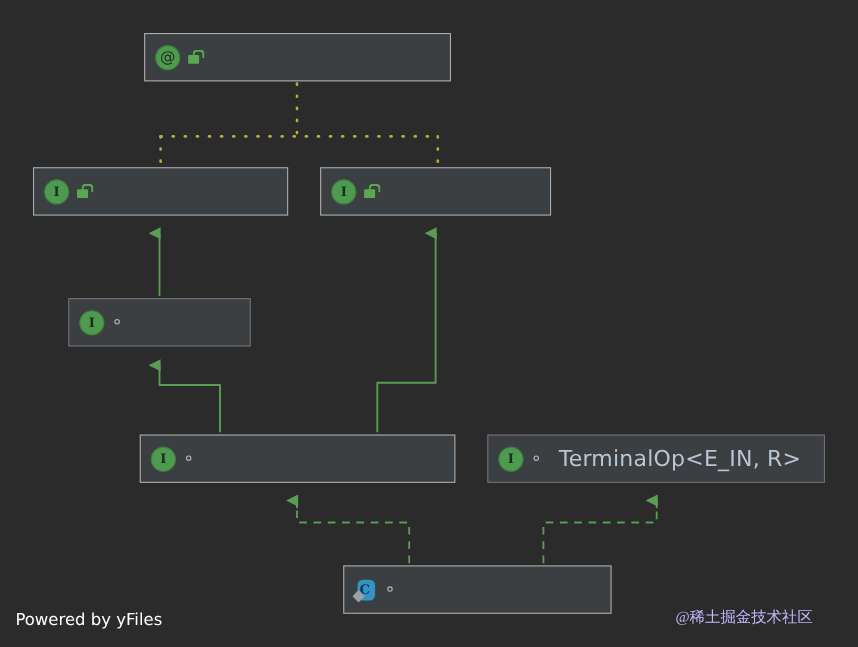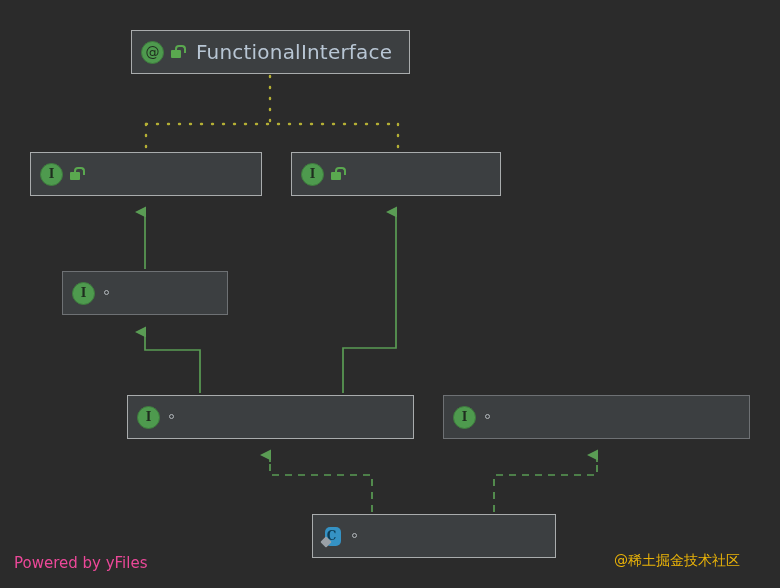--- a/index.html
+++ b/index.html
@@ -125,27 +125,28 @@
     position: absolute;
     left: 2px; top: 5px;
     width: 5px; height: 5px;
     border: 1.4px solid #b4b9bd;
     border-radius: 50%;
     box-sizing: border-box;
   }
   
   .watermark {
     position: absolute;
-    color: #ec4899;
+    color: #ffffff;
     font-size: 15px;
     white-space: nowrap;
   }
   .watermark.right {
-    color: #eab308;
+    color: #c4b5fd;
     font-size: 14px;
+    font-family: Liberation Serif, serif;
   }
 </style>
 </head>
 <body>
 
 <div id="canvas">
 
   <svg id="edge-layer" viewBox="0 0 780 588" xmlns="http://www.w3.org/2000/svg">
     <defs>
       <marker id="tri-green" markerWidth="12" markerHeight="12" refX="5" refY="10" orient="auto" markerUnits="userSpaceOnUse">
@@ -188,21 +189,20 @@
   </svg>
 
   <div class="node accent-border" style="left:131px; top:30px; width:279px;">
     <span class="icon-type annotation">
       <span class="glyph">@</span>
     </span>
     <span class="vis lock">
       <span class="shackle"></span>
         <span class="body"></span>
     </span>
-    <span class="node-label">FunctionalInterface</span>
   </div>
 
   <div class="node accent-border" style="left:30px; top:152px; width:232px;">
     <span class="icon-type">
       <span class="glyph">I</span>
     </span>
     <span class="vis lock">
       <span class="shackle"></span>
         <span class="body"></span>
     </span>
@@ -236,20 +236,21 @@
     </span>
   </div>
 
   <div class="node" style="left:443px; top:395px; width:307px;">
     <span class="icon-type">
       <span class="glyph">I</span>
     </span>
     <span class="vis circle">
       <span class="ring"></span>
     </span>
+    <span class="node-label">TerminalOp&lt;E_IN, R&gt;</span>
   </div>
 
   <div class="node accent-border" style="left:312px; top:514px; width:244px;">
     <span class="icon-class">
       <span class="body"></span>
       <span class="glyph">C</span>
       <span class="badge"></span>
     </span>
     <span class="vis circle">
       <span class="ring"></span>

